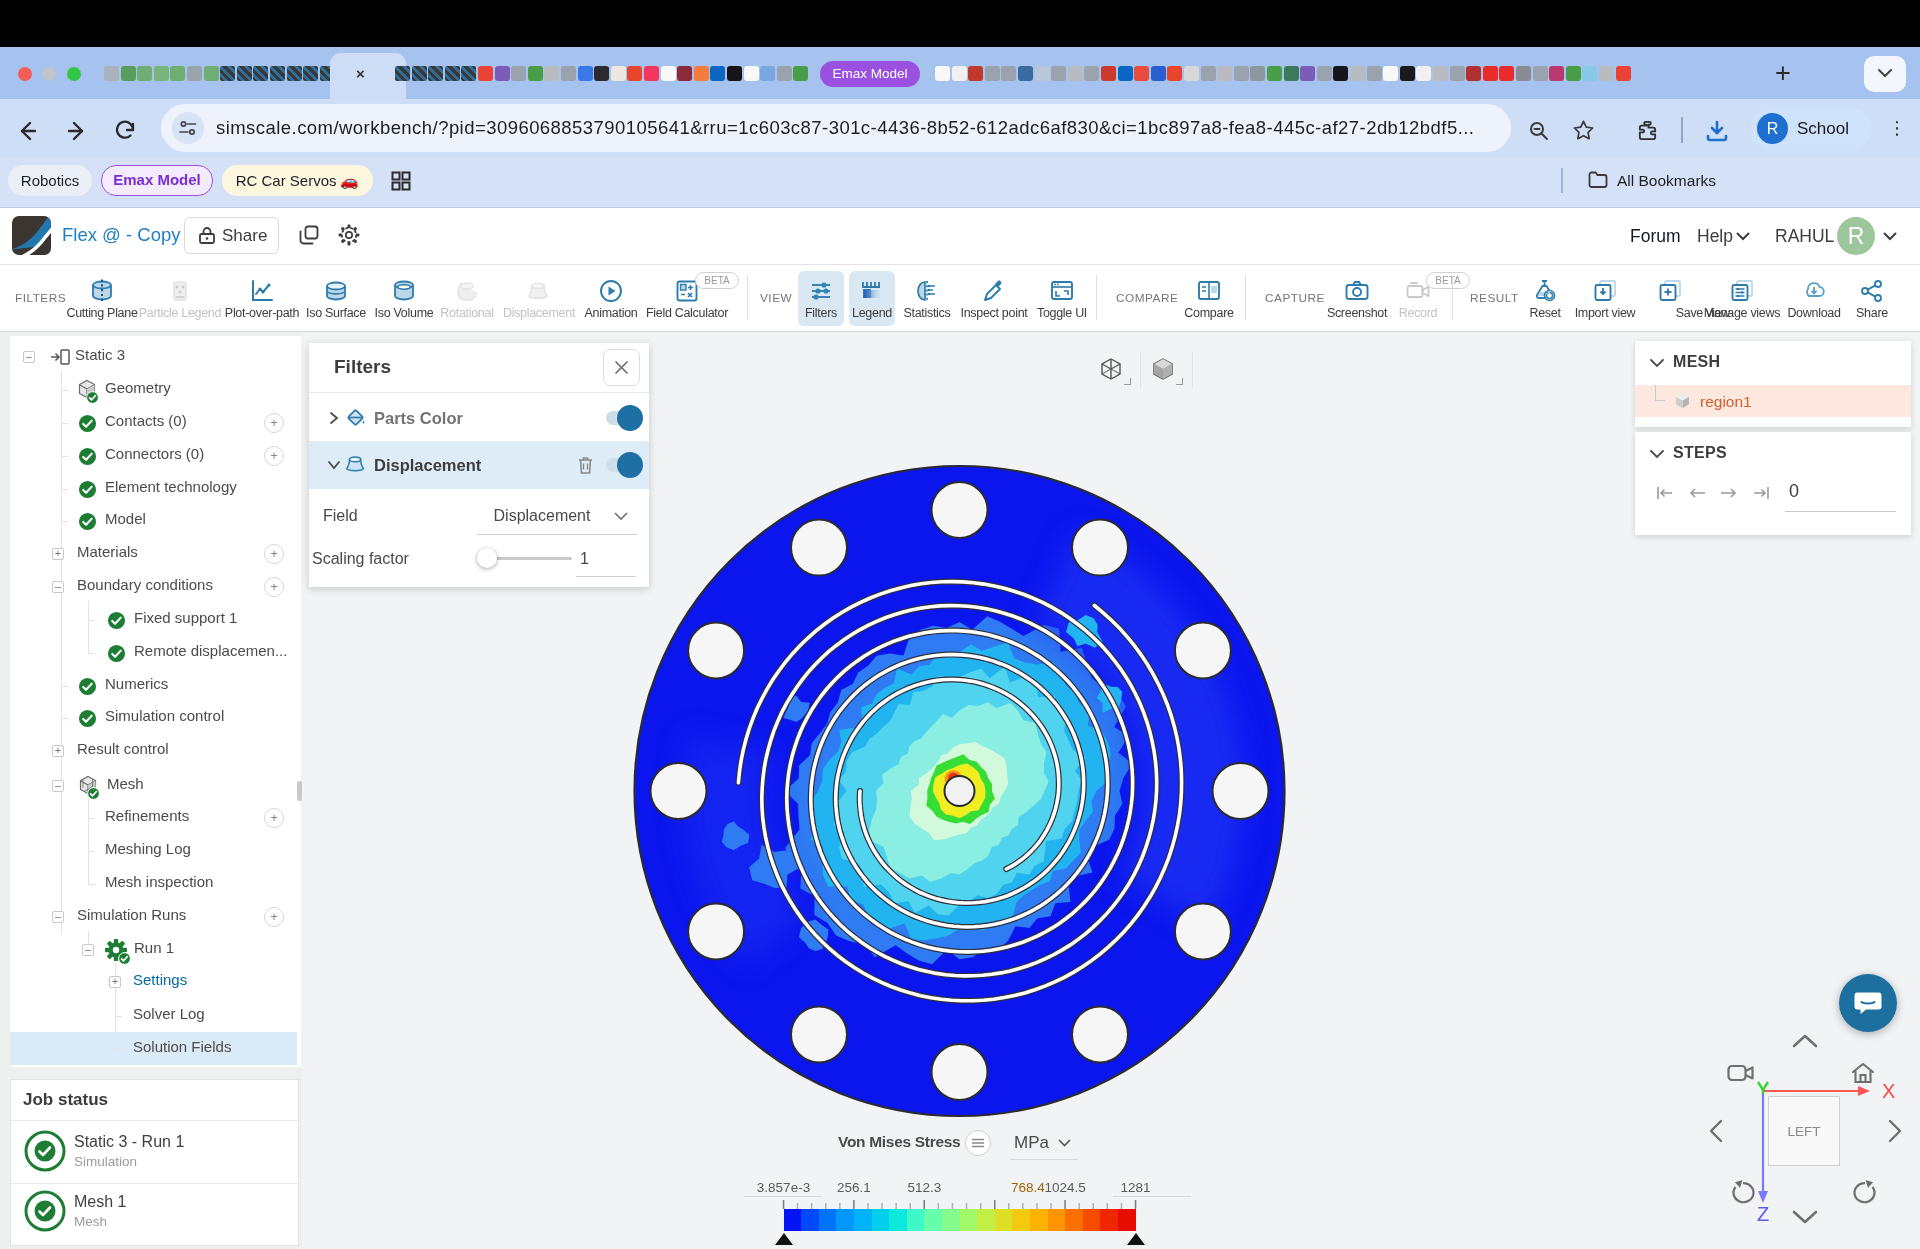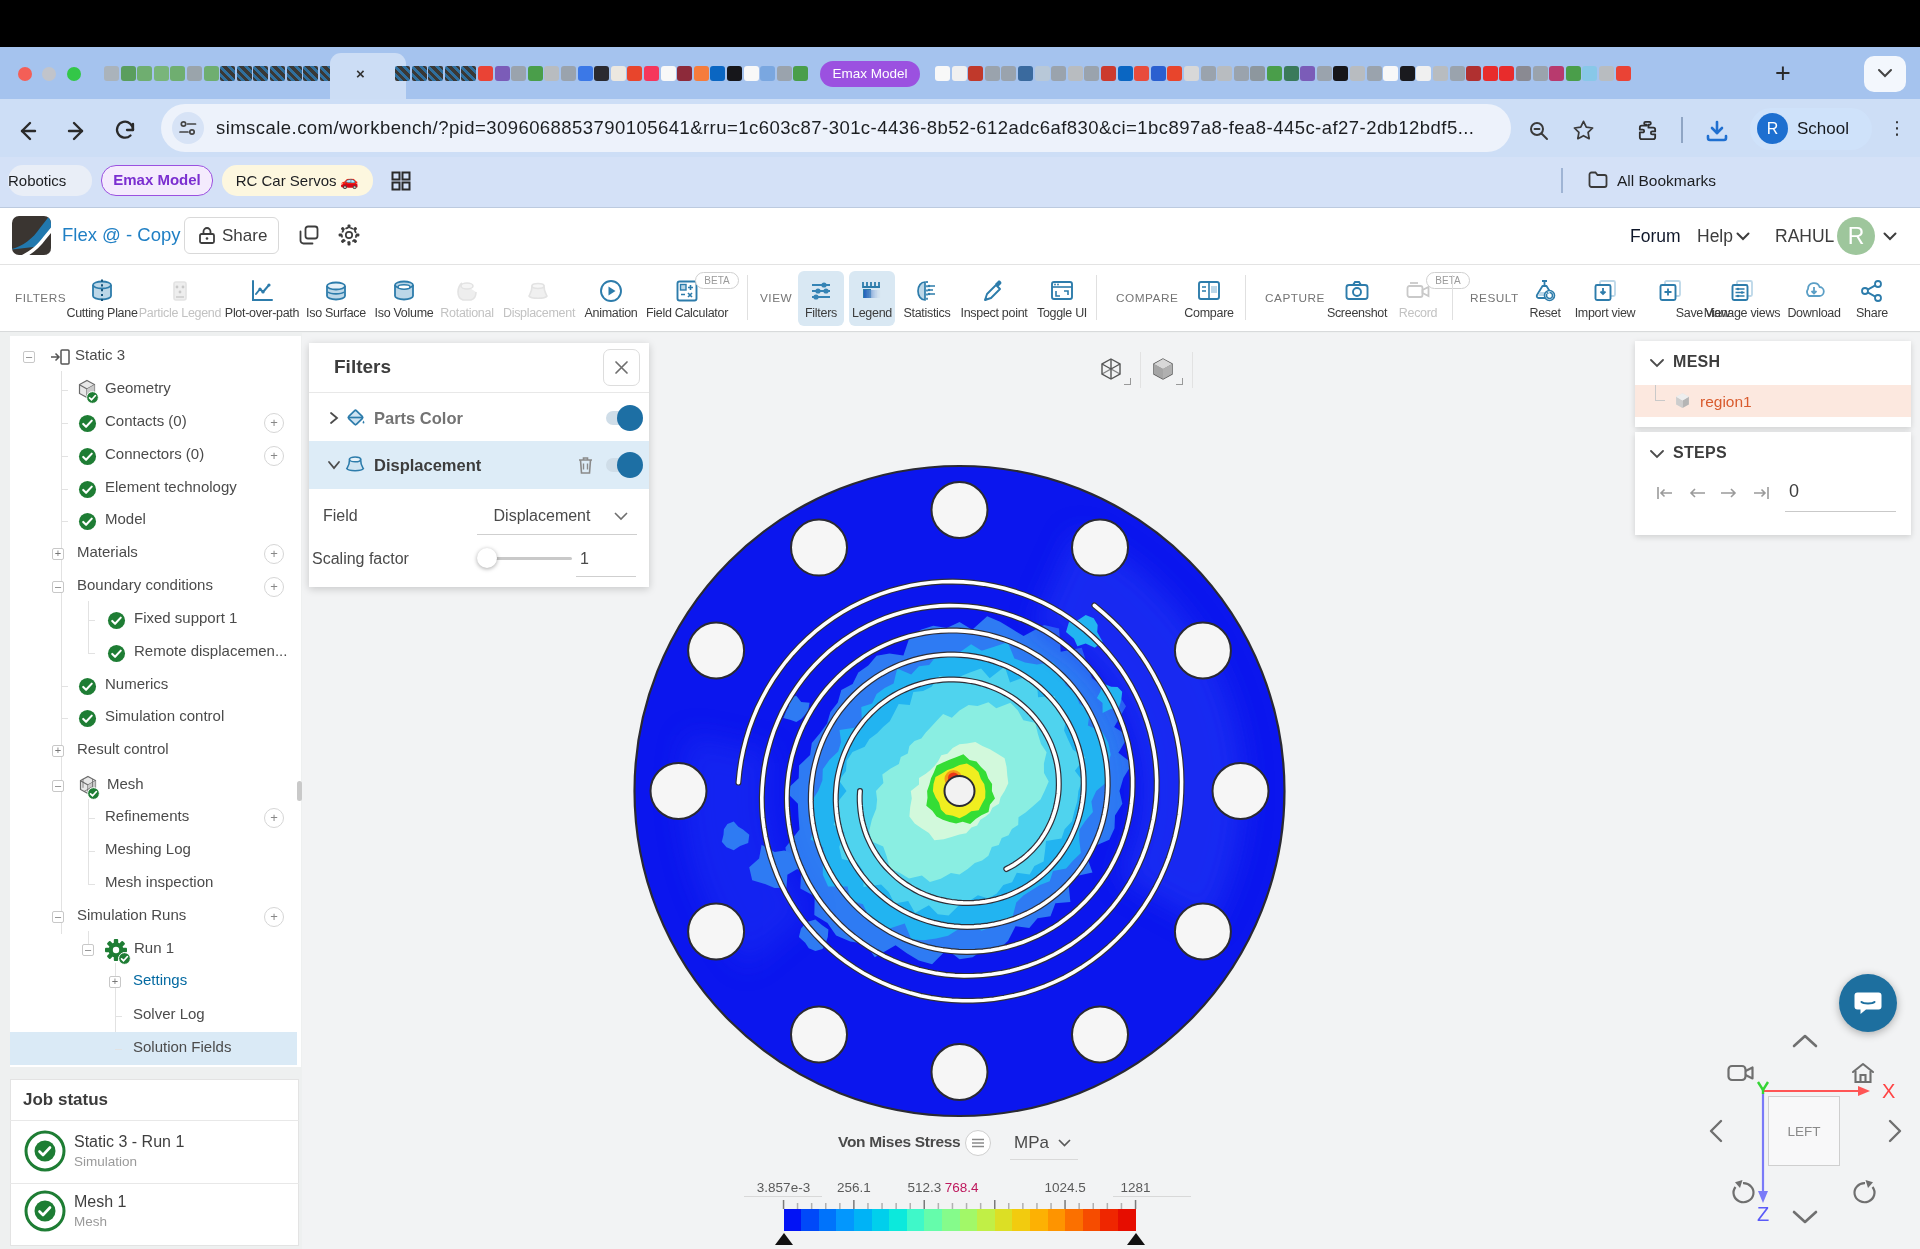--- a/index.html
+++ b/index.html
@@ -139,21 +139,21 @@
 <div class="abs" style="left:1681px;top:117px;width:2px;height:26px;background:#8fa5c4"></div>
 <svg class="ic" style="left:1704px;top:118px" width="26" height="26" viewBox="0 0 26 26">
     <path d="M13 4v11" stroke="#1f6fd0" stroke-width="2.6" stroke-linecap="round"></path>
     <path d="M8 10l5 5 5-5" fill="none" stroke="#1f6fd0" stroke-width="2.6" stroke-linecap="round" stroke-linejoin="round"></path>
     <path d="M4 18v2a2 2 0 0 0 2 2h14a2 2 0 0 0 2-2v-2" fill="none" stroke="#1f6fd0" stroke-width="2.6" stroke-linecap="round"></path>
   </svg>
 <div class="abs" style="left:1750px;top:108px;width:122px;height:42px;background:#cfe2fa;border-radius:21px"></div>
 <div class="abs" style="left:1757px;top:113px;width:31px;height:31px;background:#1d6fd0;border-radius:50%;color:#fff;font-size:16px;text-align:center;line-height:31px">R</div>
 <div class="abs" style="left:1797px;top:119px;font-size:17px;color:#16191d">School</div>
 <div class="abs" style="left:1888px;top:117px;font-size:18px;color:#2a2a2a">⋮</div>
-<div class="abs" style="left:8px;top:165px;width:84px;height:31px;background:#e9eef7;border-radius:15px;color:#1c1e21;font-size:15px;text-align:left;line-height:31px">Robotics</div>
+<div class="abs" style="left:8px;top:165px;width:84px;height:31px;background:#e9eef7;border-radius:15px;color:#1c1e21;font-size:15px;text-align:center;line-height:31px">Robotics</div>
 <div class="abs" style="left:101px;top:165px;width:112px;height:31px;background:#f4ebfd;border:1.5px solid #9b51e0;border-radius:15px;color:#7b2fd0;font-size:15px;font-weight:bold;text-align:center;line-height:28px">Emax Model</div>
 <div class="abs" style="left:222px;top:165px;width:151px;height:31px;background:#fdf7df;border-radius:15px;color:#1c1e21;font-size:15px;text-align:center;line-height:31px">RC Car Servos 🚗</div>
 <svg class="ic" style="left:391px;top:171px" width="20" height="20" viewBox="0 0 20 20">
     <g fill="none" stroke="#2a2a2a" stroke-width="2">
       <rect x="1.5" y="1.5" width="7" height="7"></rect>
       <rect x="11.5" y="1.5" width="7" height="7"></rect>
       <rect x="1.5" y="11.5" width="7" height="7"></rect>
       <rect x="11.5" y="11.5" width="7" height="7"></rect>
     </g>
   </svg>
@@ -464,21 +464,21 @@
     <path d="M1 1.5h12M1 5h12M1 8.5h12" stroke="#8a8a8a" stroke-width="1.6"></path>
   </svg>
 <div class="abs" style="left:1014px;top:1133px;font-size:17px;color:#4a4a4a">MPa</div>
 <svg class="ic" style="left:1058px;top:1139px" width="13" height="8" viewBox="0 0 13 8">
     <path d="M1 1l5.5 5.5L12 1" stroke="#5a5a5a" stroke-width="1.7" fill="none"></path>
   </svg>
 <div class="abs" style="left:1010px;top:1159px;width:68px;height:1px;background:#d9d9d9"></div>
 <div class="abs" style="left:733.5px;top:1180px;width:100px;text-align:center;font-size:13.5px;color:#5a5a5a">3.857e-3</div>
 <div class="abs" style="left:803.9px;top:1180px;width:100px;text-align:center;font-size:13.5px;color:#5a5a5a">256.1</div>
 <div class="abs" style="left:874.3px;top:1180px;width:100px;text-align:center;font-size:13.5px;color:#5a5a5a">512.3</div>
-<div class="abs" style="left:944.7px;top:1180px;width:100px;text-align:left;font-size:13.5px;color:#be185d">768.4</div>
+<div class="abs" style="left:944.7px;top:1180px;width:100px;text-align:right;font-size:13.5px;color:#a16207">768.4</div>
 <div class="abs" style="left:1015.0999999999999px;top:1180px;width:100px;text-align:center;font-size:13.5px;color:#5a5a5a">1024.5</div>
 <div class="abs" style="left:1085.5px;top:1180px;width:100px;text-align:center;font-size:13.5px;color:#5a5a5a">1281</div>
 <div class="abs" style="left:744px;top:1196px;width:78px;height:1px;background:#d8d8d8"></div>
 <div class="abs" style="left:1113px;top:1196px;width:78px;height:1px;background:#d8d8d8"></div>
 <svg class="ic" style="left:744px;top:1196px" width="450" height="14" viewBox="0 0 450 14">
     <rect x="38.8" y="4" width="1.5" height="9" fill="#7a7a7a"></rect>
     <rect x="52.8" y="7" width="1.5" height="6" fill="#b0b0b0"></rect>
     <rect x="66.9" y="7" width="1.5" height="6" fill="#b0b0b0"></rect>
     <rect x="81.0" y="7" width="1.5" height="6" fill="#b0b0b0"></rect>
     <rect x="95.1" y="7" width="1.5" height="6" fill="#b0b0b0"></rect>

